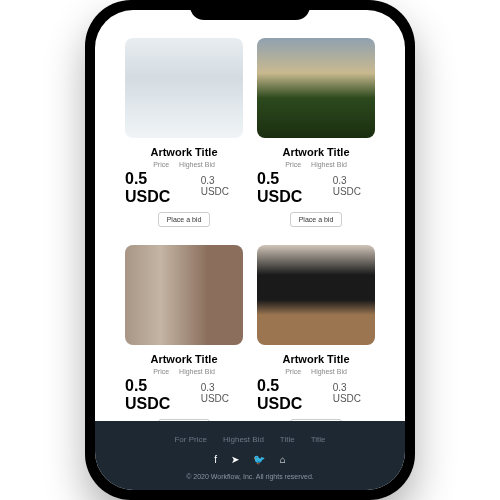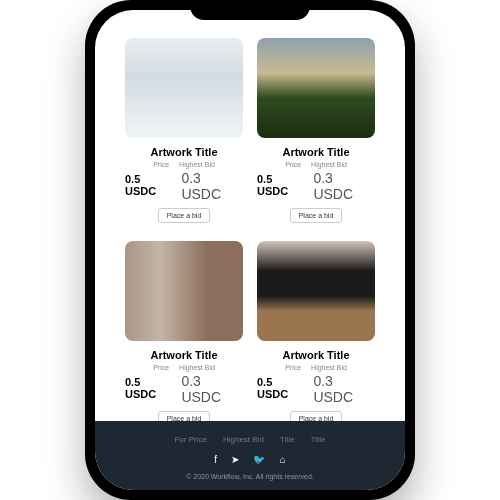--- a/index.html
+++ b/index.html
@@ -10,22 +10,22 @@
 .grid{display:grid;grid-template-columns:1fr 1fr;gap:18px 14px}
 .card{display:flex;flex-direction:column;align-items:center}
 .img{width:100%;height:100px;border-radius:8px;background:#ccc}
 .i1{background:linear-gradient(180deg,#e8edf0 0%,#d4dce2 40%,#f0f4f6 100%)}
 .i2{background:linear-gradient(180deg,#8fa1b0 0%,#c9b98f 35%,#2d4a1e 60%,#1a2e0f 100%)}
 .i3{background:linear-gradient(90deg,#a89585 0%,#c4b5a5 30%,#8b6f5c 70%)}
 .i4{background:linear-gradient(180deg,#d0c5b8 0%,#1a1a1a 30%,#1a1a1a 55%,#9a7550 70%)}
 .title{font-weight:700;font-size:11px;margin-top:8px}
 .labels{display:flex;gap:10px;font-size:7px;color:#888;margin-top:3px}
 .prices{display:flex;gap:8px;align-items:baseline;margin-top:2px}
-.p1{font-weight:700;font-size:11px}
-.p2{font-size:14px;color:#555}
+.p1{font-weight:700;font-size:16px}
+.p2{font-size:10px;color:#555}
 .btn{margin-top:6px;padding:3px 8px;font-size:7px;border:1px solid #ccc;border-radius:3px;background:#fff;color:#333}
 .footer{background:#1e2833;padding:14px 0 10px;text-align:center}
 .links{display:flex;justify-content:center;gap:16px;font-size:8px;color:#6b7785;margin-bottom:10px}
 .socials{display:flex;justify-content:center;gap:14px;margin-bottom:8px}
 .socials span{color:#fff;font-size:10px}
 .copy{font-size:7px;color:#8a94a0}
 </style>
 </head>
 <body>
 

